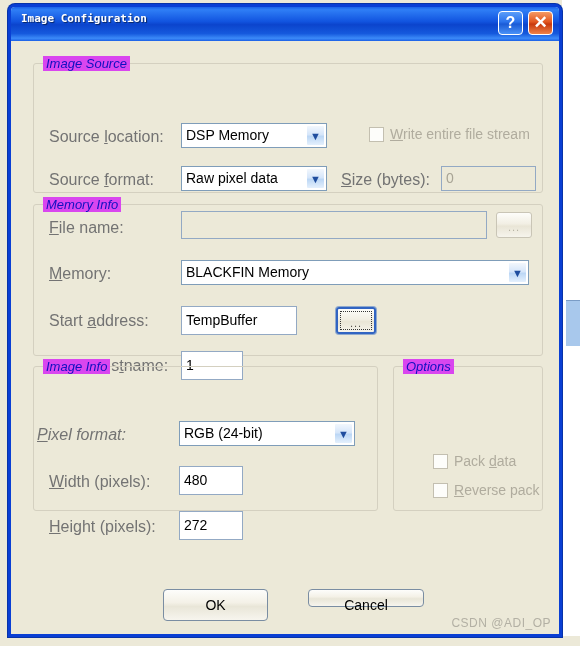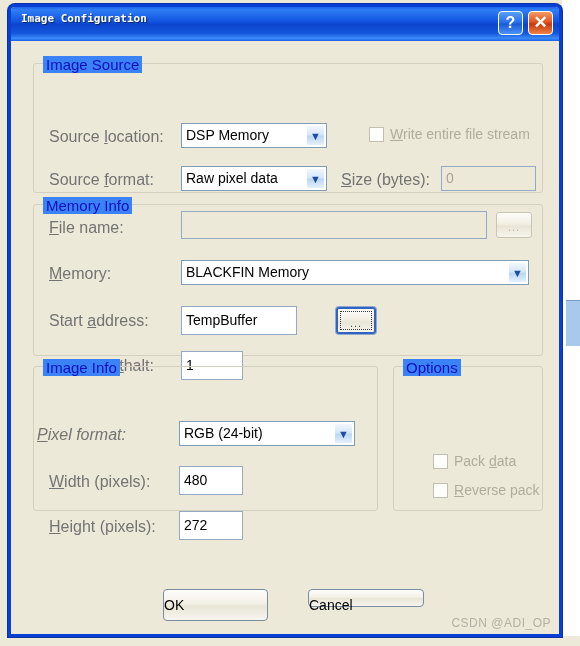--- a/index.html
+++ b/index.html
@@ -112,24 +112,25 @@
     position: absolute;
     border: 1px solid #d4d0c0;
     border-radius: 3px;
     box-sizing: border-box;
   }
   .group-title {
     position: absolute;
     top: -8px;
     left: 9px;
     padding: 0 3px;
-    background: #3b82f6;
+    background: #d946ef;
     color: #1010c0;
-    font-size: 15px;
-    white-space: nowrap;
+    font-size: 13px;
+    white-space: nowrap;
+    font-style: italic;
   }
 
   #grp-image-source { left: 22px; top: 22px; width: 510px; height: 130px; }
   #grp-memory-info  { left: 22px; top: 163px; width: 510px; height: 152px; }
   #grp-image-info   { left: 22px; top: 325px; width: 345px; height: 145px; }
   #grp-options      { left: 382px; top: 325px; width: 150px; height: 145px; }
 
   
   .fld-label {
     position: absolute;
@@ -236,20 +237,21 @@
 
   
   .dlg-btn {
     position: absolute;
     box-sizing: border-box;
     background: linear-gradient(to bottom, #fdfdfb 0%, #f4f1e7 42%, #e9e6d8 55%, #f7f5ee 100%);
     border: 1px solid #7a8da2;
     border-radius: 4px;
     font-size: 14px;
     color: #000000;
+    text-align: center;
     line-height: 30px;
     font-family: "Liberation Sans", sans-serif;
   }
 
   
   #watermark {
     position: absolute;
     right: 8px;
     bottom: 4px;
     font-size: 12px;
@@ -320,21 +322,21 @@
       <div class="combo-arrow">▼</div>
     </div>
 
     <div class="fld-label" style="left:38px; top:272px;"><span>Start </span><span class="mn">a</span><span>ddress:</span></div>
     <div class="textbox" style="left:170px; top:265px; width:116px; height:29px; line-height:23px;">TempBuffer</div>
     <div class="browse-btn focused" style="left:325px; top:266px; width:40px; height:27px; line-height:24px;">
       <span class="focus-ring"></span>
       <span class="dots">...</span>
     </div>
 
-    <div class="fld-label" style="left:38px; top:317px;"><span>Memory s</span><span class="mn">t</span><span>halt:</span></div>
+    <div class="fld-label" style="left:38px; top:317px;"><span>Memory s</span><span class="mn">t</span><span>name:</span></div>
     <div class="textbox" style="left:170px; top:310px; width:62px; height:29px; line-height:23px;">1</div>
 
     <div id="grp-image-info" class="groupbox">
       <div class="group-title">Image Info</div>
     </div>
 
     <div class="fld-label" style="left:26px; top:386px;font-style:italic;"><span></span><span class="mn">P</span><span>ixel format:</span></div>
     <div class="combo" style="left:168px; top:380px; width:176px;">
       <div class="combo-text">RGB (24-bit)</div>
       <div class="combo-arrow">▼</div>

